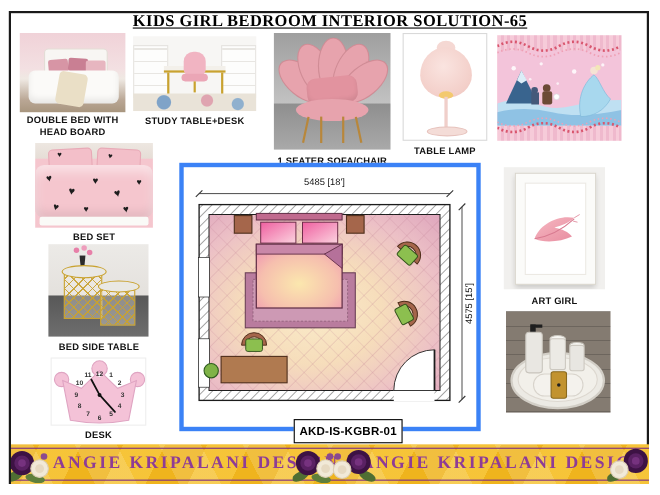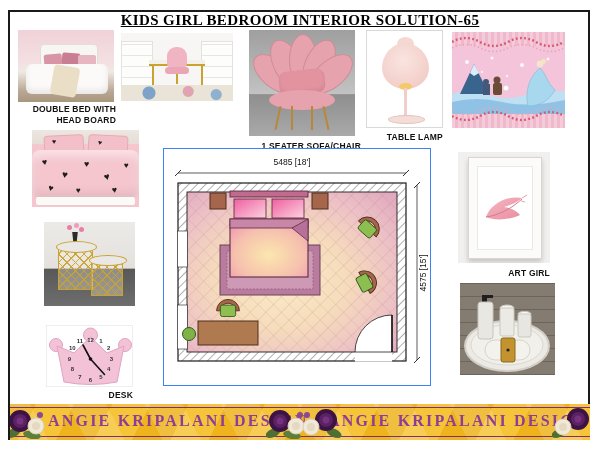--- a/index.html
+++ b/index.html
@@ -2,21 +2,21 @@
 <html><head>
 <meta charset="utf-8">
 <style>
   html,body{margin:0;padding:0;background:#fff;}
   #page{position:relative;width:600px;height:450px;background:#fff;overflow:hidden;
         font-family:"Liberation Sans",sans-serif;}
   .board{position:absolute;left:8px;top:10px;width:582px;height:430px;border:2px solid #1a1a1a;box-sizing:border-box;}
   .title{position:absolute;left:0;right:0;top:12px;text-align:center;
          font:700 15px "Liberation Serif",serif;letter-spacing:.4px;color:#000;text-decoration:underline;}
   .photo{position:absolute;overflow:hidden;box-sizing:border-box;}
-  .lbl{position:absolute;text-align:right;font:600 8.5px/1.3 "Liberation Sans",sans-serif;color:#111;letter-spacing:.2px;}
+  .lbl{position:absolute;text-align:center;font:600 8.5px/1.3 "Liberation Sans",sans-serif;color:#111;letter-spacing:.2px;}
 
   
   .ph-bed{left:18px;top:30px;width:96px;height:72px;background:linear-gradient(#F0D2D8 0%,#F3E0E2 45%,#EFE9E3 58%,#BCA globalized 0);background:linear-gradient(#F0D2D8 0%,#F3E0E2 45%,#EFE9E3 58%,#B9A694 85%,#A8967F 100%);}
   .lbl-bed{left:16px;top:104px;width:100px;}
   .ph-study{left:121px;top:33px;width:112px;height:68px;background:#F7F6F4;}
   .lbl-study{left:121px;top:105px;width:112px;}
   .ph-sofa{left:249px;top:30px;width:106px;height:106px;background:linear-gradient(#9F9F9F 0%,#C2C2C2 60%,#8F8F8F 61%,#A9A9A9 100%);}
   .lbl-sofa{left:243px;top:141px;width:118px;}
   .ph-lamp{left:366px;top:30px;width:77px;height:98px;background:#fff;border:1px solid #d9d9d9;}
   .lbl-lamp{left:366px;top:132px;width:77px;}
@@ -69,21 +69,21 @@
   .gold-cyl{position:absolute;border:1px solid #C9A22F;box-sizing:border-box;background-color:rgba(245,240,228,.35);
     background-image:repeating-linear-gradient(45deg,rgba(201,162,47,.9) 0 1px,transparent 1px 6px),
                      repeating-linear-gradient(-45deg,rgba(201,162,47,.9) 0 1px,transparent 1px 6px);}
   .gold-top{position:absolute;background:#E9E8E4;border:1px solid #C9A22F;border-radius:50%;}
   .vase{position:absolute;left:27px;top:10px;width:8px;height:11px;background:#2B2B2B;clip-path:polygon(15% 0,85% 0,70% 100%,30% 100%);}
   .flower-dot{position:absolute;width:5px;height:5px;border-radius:50%;background:#E77FA8;}
   
   .art-frame{position:absolute;left:10px;top:5px;width:72px;height:100px;background:#FBFBF9;border:1px solid #DAD6CE;box-shadow:0 3px 5px rgba(0,0,0,.18);}
   .art-mat{position:absolute;left:8px;top:8px;right:8px;bottom:8px;border:1px solid #ECE9E3;background:#FFFFFF;}
   
-  .plan-box{position:absolute;left:163px;top:148px;width:266px;height:236px;border:1px solid #3b82f6;background:#fff;}
+  .plan-box{position:absolute;left:163px;top:148px;width:266px;height:236px;border:4px solid #3b82f6;background:#fff;}
   .plan-code{position:absolute;left:267px;top:381px;width:97px;height:20px;border:1.5px solid #000;background:#fff;
              display:flex;align-items:center;justify-content:center;font:700 10.5px "Liberation Sans",sans-serif;color:#000;letter-spacing:.2px;}
   
   .banner{position:absolute;left:10px;top:404px;width:580px;height:36px;background-color:#EFB41D;
     background-image:repeating-linear-gradient(63deg,rgba(255,255,255,.15) 0 34px,rgba(255,255,255,0) 34px 68px),
                      repeating-linear-gradient(-63deg,rgba(255,216,90,.45) 0 34px,transparent 34px 68px);overflow:hidden;}
   .banner-lines{position:absolute;left:0;right:0;top:3px;bottom:3px;border-top:1px solid #7A2E82;border-bottom:1px solid #7A2E82;}
   .brand{position:absolute;top:8px;font:700 16px "Liberation Serif",serif;color:#8E3C96;letter-spacing:2.2px;text-align:center;white-space:nowrap;}
   .brand-1{left:38px;width:224px;}
   .brand-2{left:318px;width:224px;}
@@ -111,20 +111,21 @@
     <div class="st-unit" style="left:0;"></div>
     <div class="st-unit" style="right:0;"></div>
     <div class="st-desktop"></div>
     <div class="st-leg" style="left:31px;"></div>
     <div class="st-leg" style="left:80px;"></div>
     <div class="st-chairback"></div>
     <div class="st-chairseat"></div>
     <div class="st-pole"></div>
     <div class="st-rug"></div>
   </div>
+  <div class="lbl lbl-study">STUDY TABLE+DESK</div>
 
   <div class="photo ph-sofa">
     <div class="petal" style="left:12px;top:18px;transform:rotate(-50deg);"></div>
     <div class="petal" style="left:24px;top:8px;transform:rotate(-25deg);"></div>
     <div class="petal" style="left:40px;top:4px;"></div>
     <div class="petal" style="left:56px;top:8px;transform:rotate(25deg);"></div>
     <div class="petal" style="left:68px;top:18px;transform:rotate(50deg);"></div>
     <div class="sofa-cushion"></div>
     <div class="sofa-seat"></div>
     <div class="sofa-leg" style="left:28px;transform:rotate(12deg);"></div>
@@ -180,31 +181,33 @@
     <span class="heart" style="left:66px;top:9px;font-size:7px;transform:rotate(12deg);">♥</span>
     <span class="heart" style="left:10px;top:28px;font-size:9px;transform:rotate(-10deg);">♥</span>
     <span class="heart" style="left:30px;top:40px;font-size:10px;transform:rotate(8deg);">♥</span>
     <span class="heart" style="left:52px;top:30px;font-size:9px;">♥</span>
     <span class="heart" style="left:72px;top:42px;font-size:10px;transform:rotate(-14deg);">♥</span>
     <span class="heart" style="left:92px;top:32px;font-size:8px;">♥</span>
     <span class="heart" style="left:16px;top:54px;font-size:9px;transform:rotate(16deg);">♥</span>
     <span class="heart" style="left:44px;top:57px;font-size:8px;">♥</span>
     <span class="heart" style="left:80px;top:56px;font-size:9px;transform:rotate(-8deg);">♥</span>
   </div>
+  <div class="lbl lbl-bedset">BED SET</div>
 
   <div class="photo ph-side">
     <div class="flower-dot" style="left:23px;top:3px;"></div>
     <div class="flower-dot" style="left:30px;top:1px;background:#EE9DBC;"></div>
     <div class="flower-dot" style="left:35px;top:5px;"></div>
     <div class="vase"></div>
     <div class="gold-cyl" style="left:14px;top:24px;width:35px;height:44px;"></div>
     <div class="gold-top" style="left:12px;top:19px;width:39px;height:10px;"></div>
     <div class="gold-cyl" style="left:47px;top:38px;width:32px;height:36px;"></div>
     <div class="gold-top" style="left:45px;top:33px;width:36px;height:9px;"></div>
   </div>
+  <div class="lbl lbl-side">BED SIDE TABLE</div>
 
   <div class="photo ph-clock">
     <svg width="87" height="62" viewBox="0 0 87 62">
       <g fill="#F4C2D7" stroke="#DFA4C2" stroke-width="1">
         <circle cx="9" cy="19" r="6.5"></circle>
           <circle cx="43.5" cy="9" r="7"></circle>
           <circle cx="78" cy="19" r="6.5"></circle>
         <path d="M10,20 L27,27 L43.5,11 L60,27 L77,20 L70,56 Q43.5,61 17,56 Z"></path>
       </g>
       <circle cx="43.5" cy="15" r="2" fill="#fff" stroke="#E3B2CB" stroke-width=".6"></circle>
@@ -345,20 +348,21 @@
       <use href="#armchair" transform="translate(64,158) scale(0.95)"></use>
       <circle cx="25" cy="185" r="6.5" fill="#7FB347" stroke="#2F5D1F"></circle>
 
       <g>
         <rect x="191" y="202.6" width="37" height="10" fill="#fff"></rect>
         <path d="M228,203 L228,166 A37,37 0 0 0 191,203 Z" fill="#fff" stroke="#1c1c1c" stroke-width="0.8"></path>
         <line x1="228" y1="166" x2="228" y2="203" stroke="#1c1c1c" stroke-width="1.6"></line>
       </g>
     </svg>
   </div>
+  <div class="plan-code">AKD-IS-KGBR-01</div>
 
   <div class="banner">
     <div class="banner-lines"></div>
     <div class="brand brand-1">ANGIE KRIPALANI DESIGN</div>
     <div class="brand brand-2">ANGIE KRIPALANI DESIGN</div>
     <svg class="bouquet" style="left:-4px;" width="42" height="34" viewBox="0 0 42 34">
       <ellipse cx="7" cy="28" rx="8" ry="4" fill="#4F6E33" transform="rotate(-25 7 28)"></ellipse>
       <ellipse cx="26" cy="30" rx="9" ry="4" fill="#5E7F3C" transform="rotate(12 26 30)"></ellipse>
       <circle cx="14" cy="16" r="11" fill="#3D1244"></circle>
         <circle cx="14" cy="16" r="7" fill="#5A2163"></circle>

